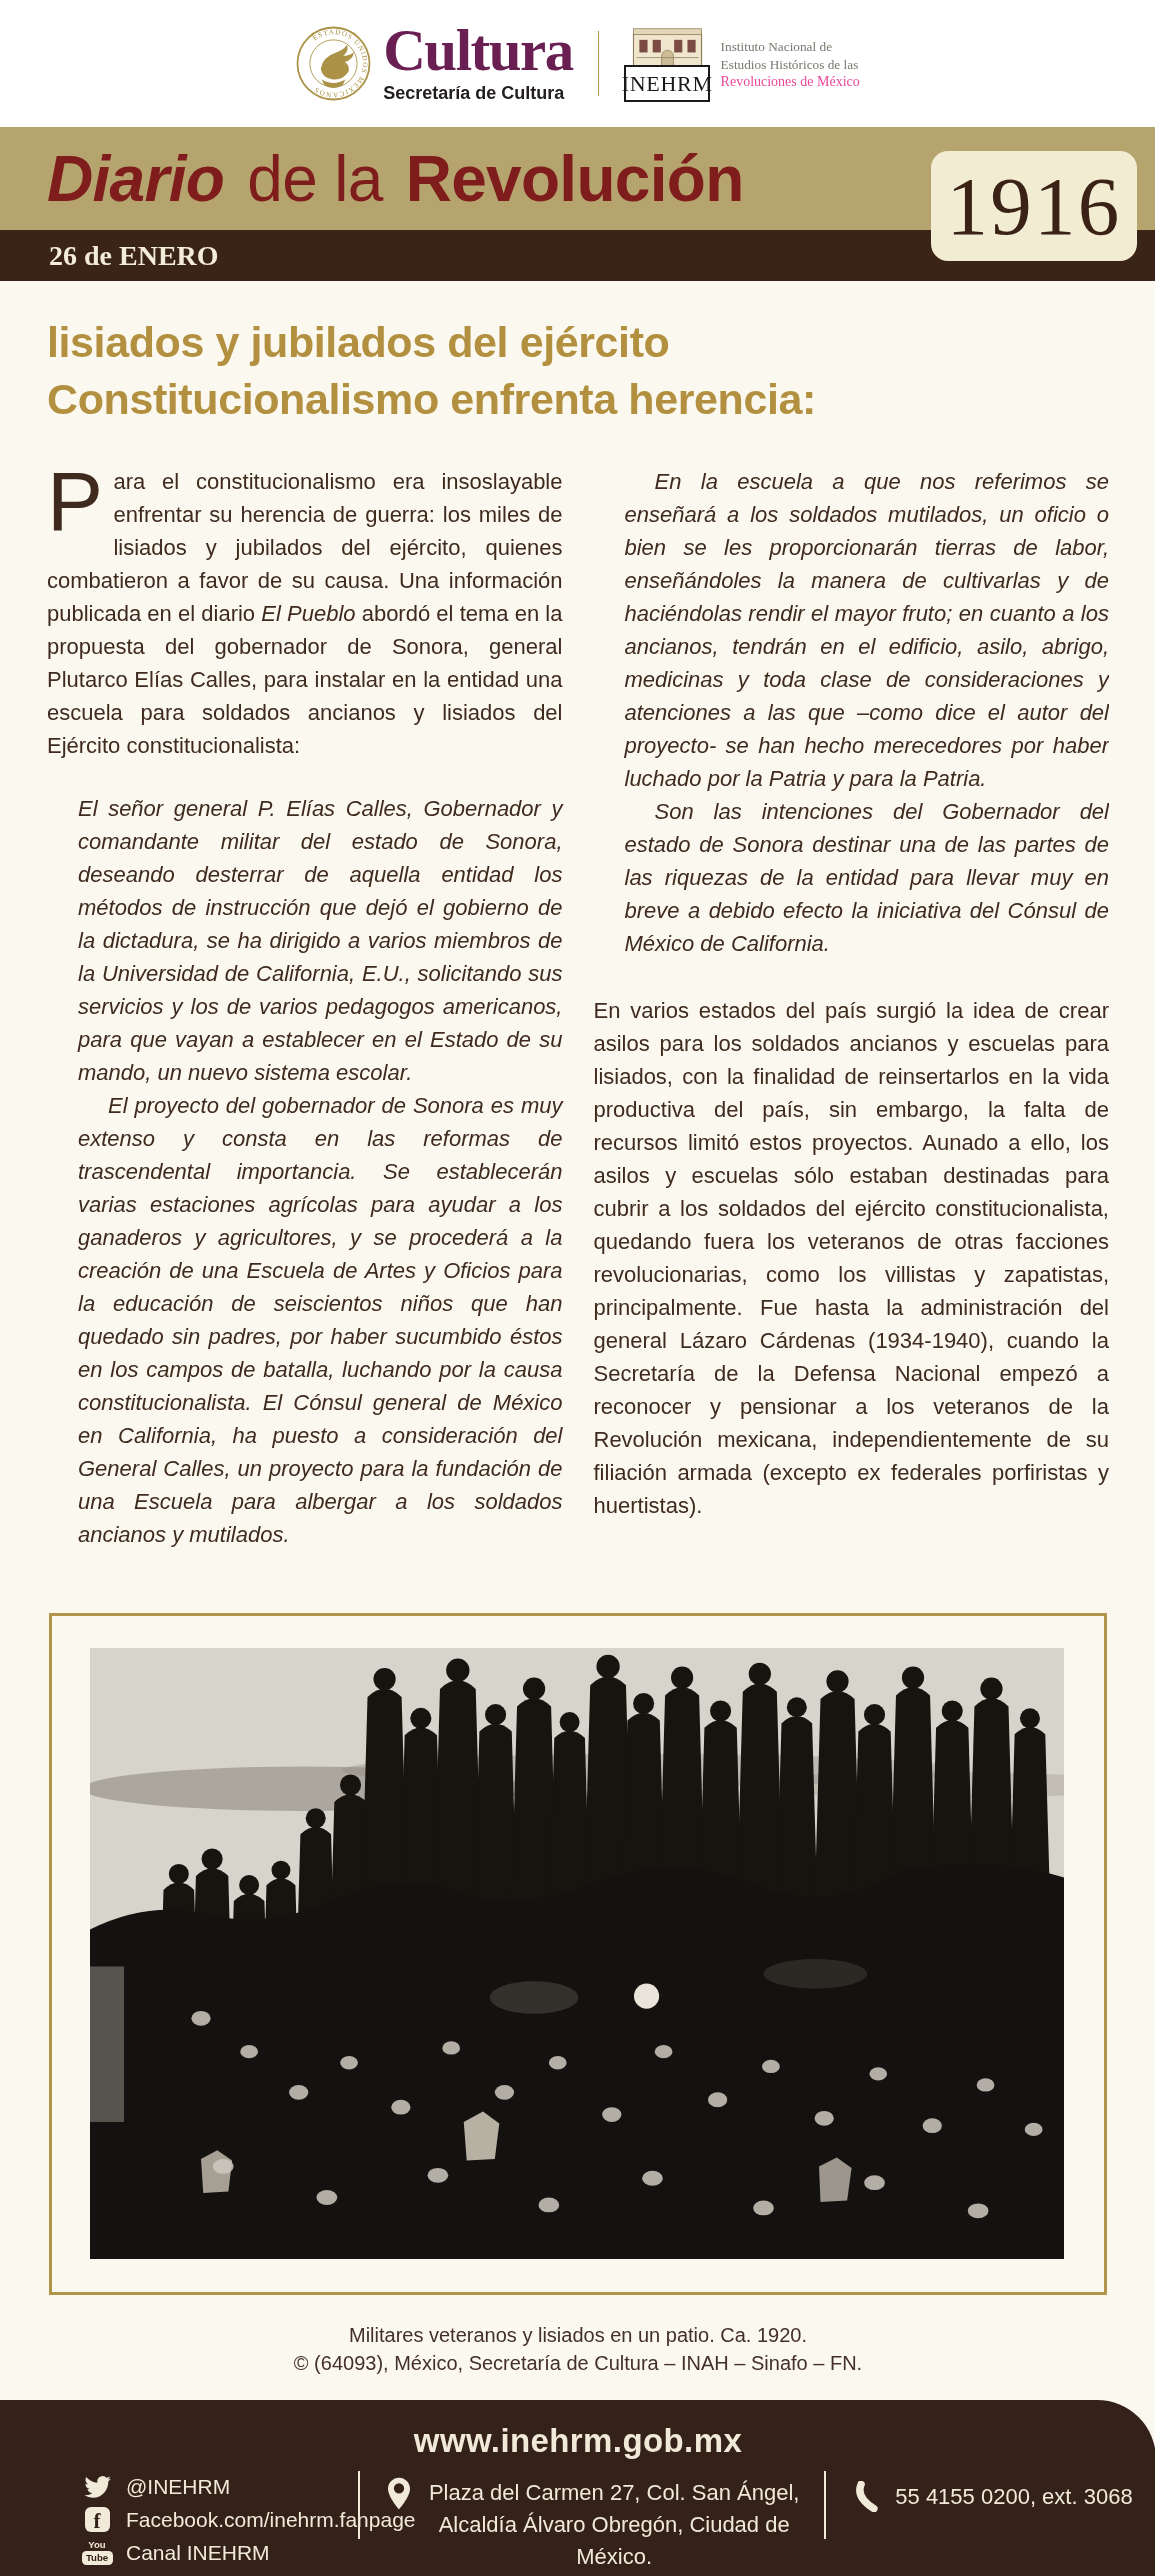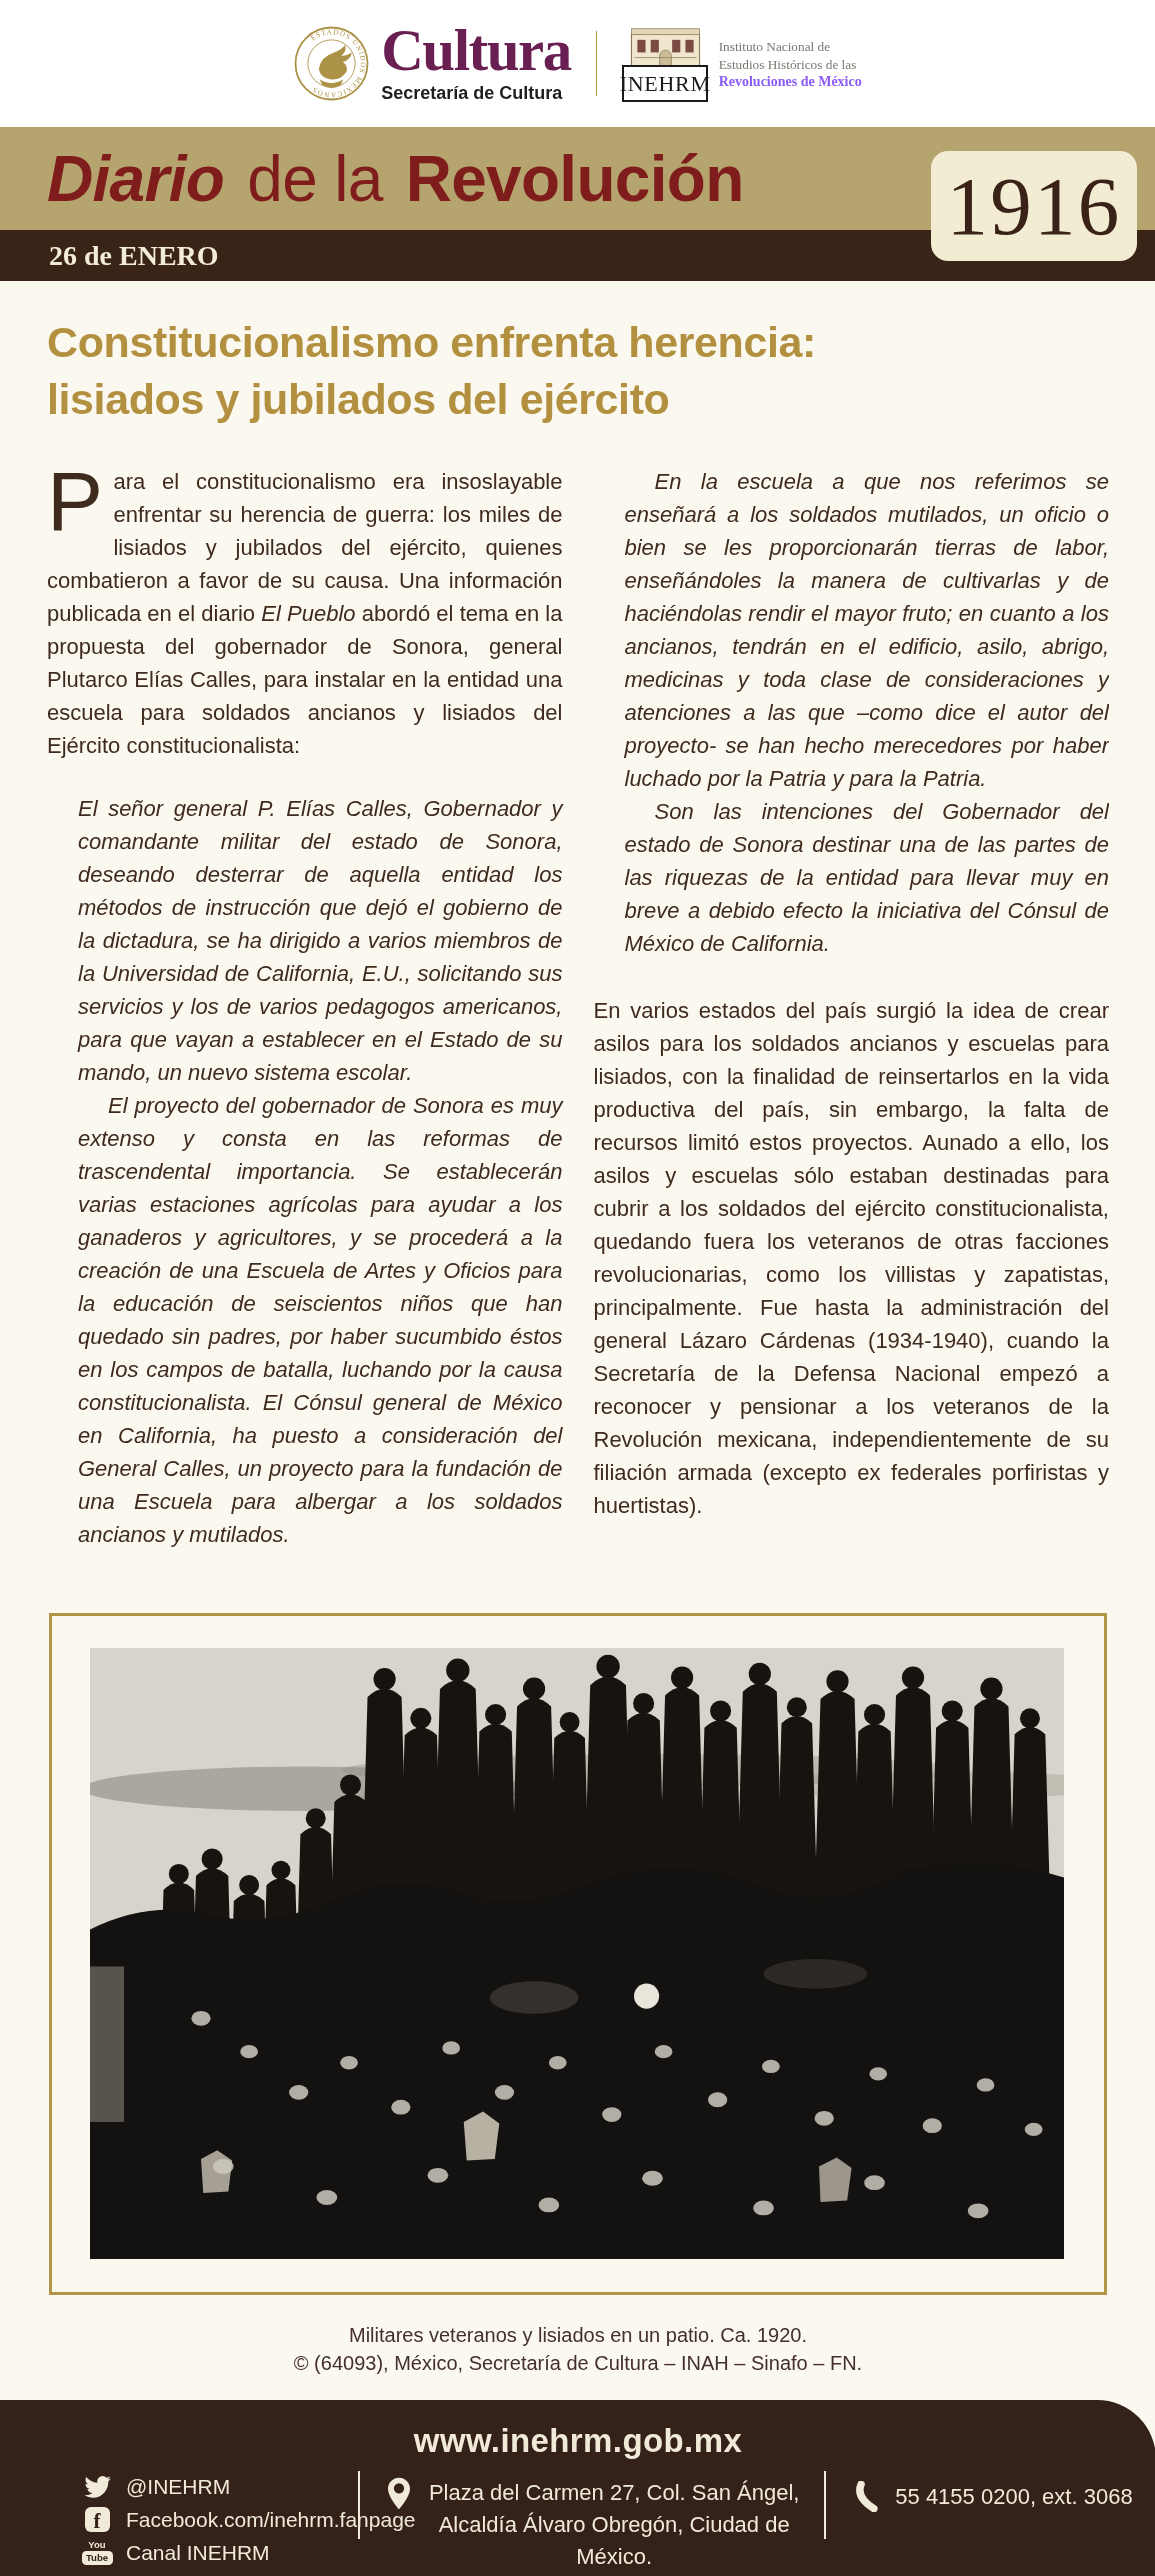--- a/index.html
+++ b/index.html
@@ -15,21 +15,21 @@
   .seal { width:75px; height:75px; }
   .cultura-word { font-family:"Liberation Serif", serif; font-weight:bold; font-size:59px; line-height:0.92; color:#6a1f53; letter-spacing:-1.5px; }
   .cultura-sub { font-size:18px; font-weight:bold; color:#221e1f; margin-top:6px; }
   .logo-divider { width:1.5px; height:65px; background:#b3984a; }
   .logo-inehrm { display:flex; align-items:flex-end; gap:10.4px; }
   .inehrm-left { position:relative; width:86px; height:77px; }
   .inehrm-building { position:absolute; left:7.4px; top:0; width:71px; height:43px; }
   .inehrm-box { position:absolute; left:0; right:0; bottom:0; height:33px; background:#ffffff; border:2.2px solid #1a1a1a;
     display:flex; align-items:center; justify-content:center; font-family:"Liberation Serif", serif; font-size:22px; color:#1a1a1a; letter-spacing:0.7px; }
   .inehrm-lines { font-family:"Liberation Serif", serif; font-size:13.3px; color:#7a776e; line-height:1.32; padding-bottom:10.4px; }
-  .inehrm-lines .magenta { color:#8b5cf6; font-weight:bold; font-size:14px; }
+  .inehrm-lines .magenta { color:#ec4899; font-weight:normal; font-size:14px; }
 
   
   .banner-wrap { position:relative; height:154px; }
   .banner-tan { height:103px; background:#b5a46d; display:flex; align-items:center; }
   .banner-title { margin-left:47px; font-size:64px; color:#7f1d1d; letter-spacing:-0.7px; white-space:nowrap; }
   .bt-italic { font-style:italic; font-weight:bold; }
   .bt-light { font-weight:normal; margin:0 6px; }
   .bt-bold { font-weight:bold; }
   .banner-date { height:51px; background:#3a2417; display:flex; align-items:center; }
   .banner-date .date-text { margin-left:49px; font-family:"Liberation Serif", serif; font-weight:bold; font-size:28px; color:#f3ecd7; }
@@ -133,22 +133,22 @@
     </div>
     <div class="banner-date">
       <span class="date-text">26 de ENERO</span>
     </div>
     <div class="year-box">
       <span>1916</span>
     </div>
   </div>
 
   <h1 class="article-title">
+    <span class="line">lisiados y jubilados del ejército</span>
     <span class="line">Constitucionalismo enfrenta herencia:</span>
-    <span class="line">lisiados y jubilados del ejército</span>
   </h1>
 
   <div class="columns">
     <div class="col">
       <p class="para lead">
         <span class="dropcap">P</span><span>ara el constitucionalismo era insoslayable enfrentar su herencia de guerra: los miles de lisiados y jubilados del ejército, quienes combatieron a favor de su causa. Una información publicada en el diario </span><em>El Pueblo</em><span> abordó el tema en la propuesta del gobernador de Sonora, general Plutarco Elías Calles, para instalar en la entidad una escuela para soldados ancianos y lisiados del Ejército constitucionalista:</span>
       </p>
       <p class="quote gap">El señor general P. Elías Calles, Gobernador y comandante militar del estado de Sonora, deseando desterrar de aquella entidad los métodos de instrucción que dejó el gobierno de la dictadura, se ha dirigido a varios miembros de la Universidad de California, E.U., solicitando sus servicios y los de varios pedagogos americanos, para que vayan a establecer en el Estado de su mando, un nuevo sistema escolar.</p>
       <p class="quote indent">El proyecto del gobernador de Sonora es muy extenso y consta en las reformas de trascendental importancia. Se establecerán varias estaciones agrícolas para ayudar a los ganaderos y agricultores, y se procederá a la creación de una Escuela de Artes y Oficios para la educación de seiscientos niños que han quedado sin padres, por haber sucumbido éstos en los campos de batalla, luchando por la causa constitucionalista. El Cónsul general de México en California, ha puesto a consideración del General Calles, un proyecto para la fundación de una Escuela para albergar a los soldados ancianos y mutilados.</p>
     </div>

